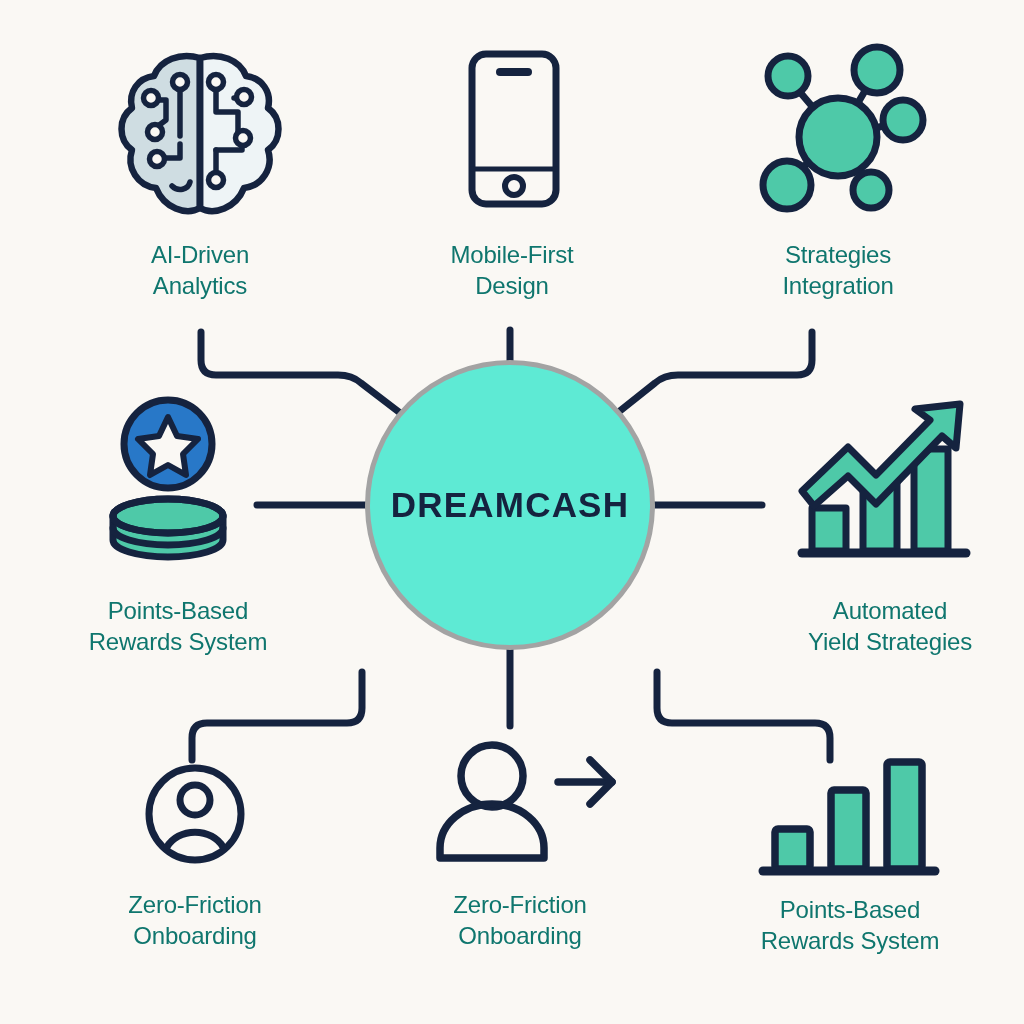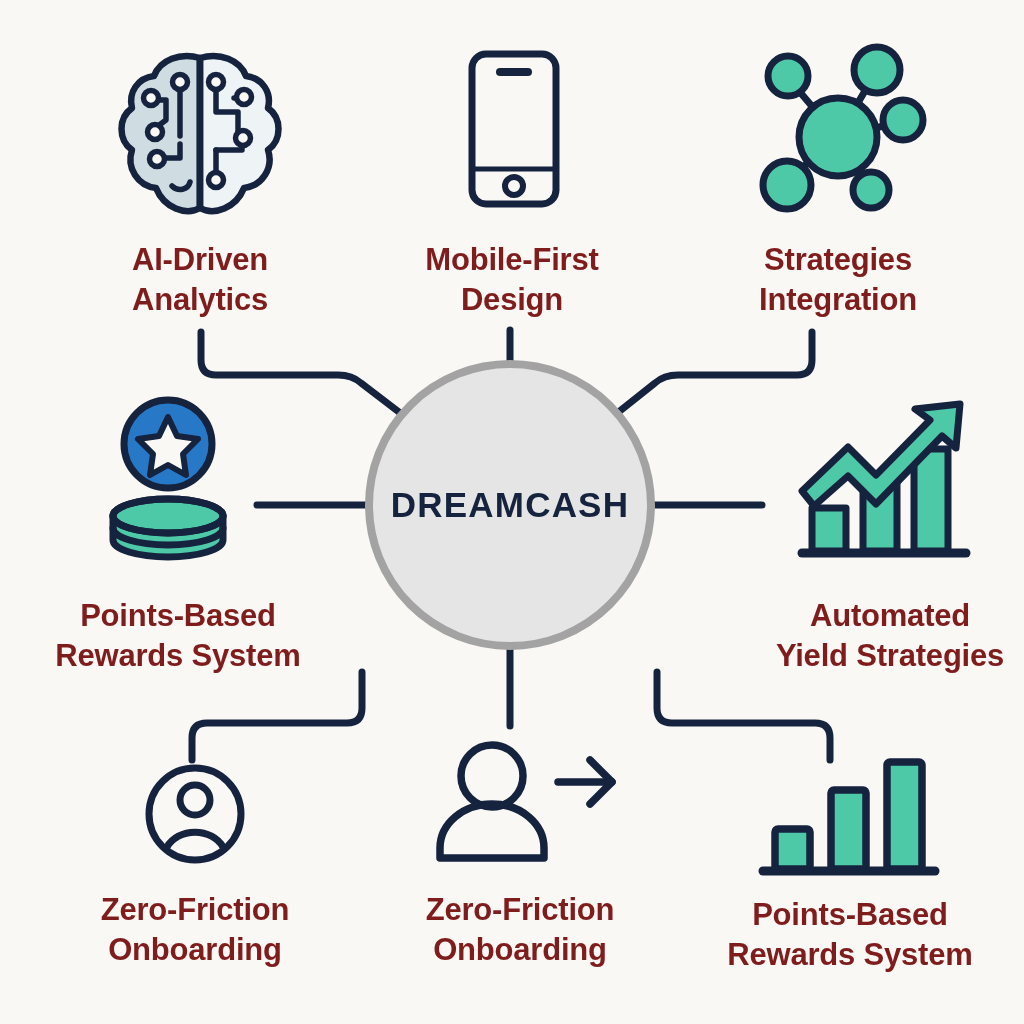--- a/index.html
+++ b/index.html
@@ -35,22 +35,22 @@
   }
 
   
   #hub {
     position: absolute;
     left: 365px;
     top: 360px;
     width: 290px;
     height: 290px;
     border-radius: 50%;
-    border: 8px solid #a3a3a3;
-    background: #e5e5e5;
+    border: 5px solid #a3a3a3;
+    background: #5eead4;
     display: flex;
     align-items: center;
     justify-content: center;
     box-sizing: border-box;
   }
   #hub-label {
     font-size: 35px;
     font-weight: bold;
     letter-spacing: 1.2px;
     color: #15233f;
@@ -63,26 +63,25 @@
     display: flex;
     flex-direction: column;
     align-items: center;
   }
   .node-icon {
     display: block;
     margin-bottom: 6px;
   }
   .node-label {
     text-align: center;
-    font-size: 31px;
+    font-size: 24px;
     line-height: 1.28;
-    color: #7f1d1d;
+    color: #0f766e;
     letter-spacing: -0.2px;
     white-space: pre-line;
-    font-weight: bold;
   }
 
   
   #node-ai            { left: 60px;  top: 40px;  width: 280px; }
   #node-mobile        { left: 372px; top: 40px;  width: 280px; }
   #node-hyperliquid   { left: 688px; top: 40px;  width: 300px; }
 
   #node-points-left   { left: 24px;  top: 396px; width: 308px; }
   #node-yield         { left: 750px; top: 396px; width: 280px; }
 

